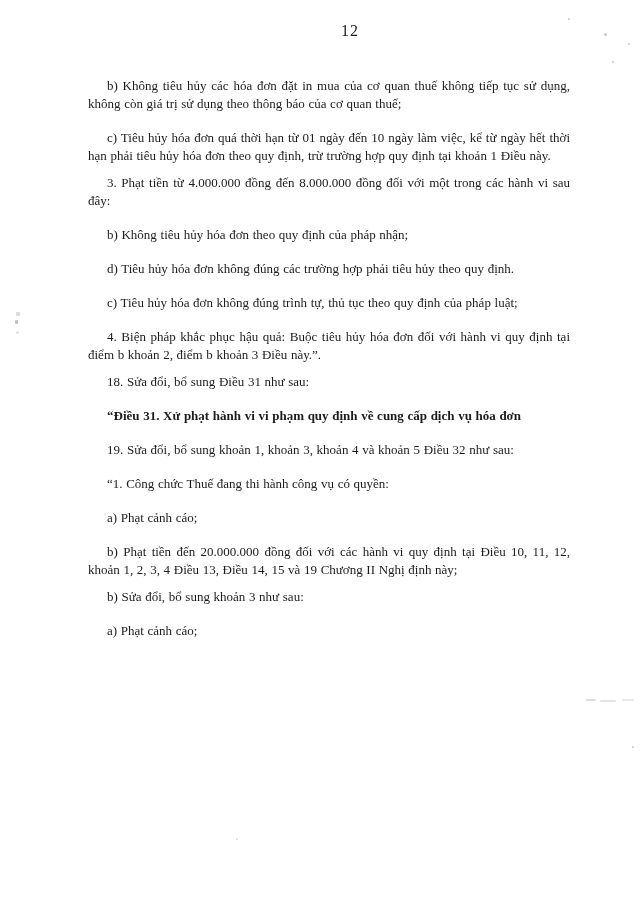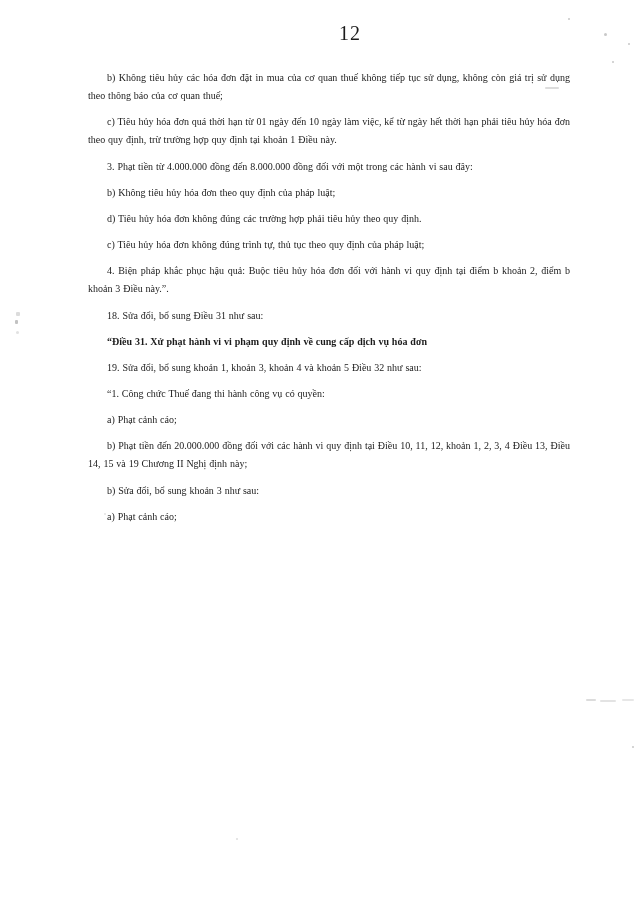--- a/index.html
+++ b/index.html
@@ -18,32 +18,32 @@
     color: #1b1b1b;
   }
   .page-number {
     position: absolute;
     top: 22px;
     left: 0;
     width: 100%;
     box-sizing: border-box;
     padding-left: 60px;
     text-align: center;
-    font-size: 20px;
+    font-size: 16px;
     letter-spacing: 1px;
   }
   .content {
     position: absolute;
     top: 61px;
     left: 88px;
     width: 482px;
   }
   .content p {
-    margin: 8px 0 7px 0;
-    font-size: 10px;
+    margin: 16px 0 7px 0;
+    font-size: 13px;
     line-height: 18px;
     text-align: justify;
     text-indent: 19px;
     word-spacing: 0.4px;
   }
   .content p.bold {
     font-weight: bold;
   }
   .content p.gap-before {
     margin-top: 9px;
@@ -66,21 +66,21 @@
 <body>
 
 <div class="page">
 
   <div class="page-number">12</div>
 
   <div class="content">
     <p>b) Không tiêu hủy các hóa đơn đặt in mua của cơ quan thuế không tiếp tục sử dụng, không còn giá trị sử dụng theo thông báo của cơ quan thuế;</p>
     <p>c) Tiêu hủy hóa đơn quá thời hạn từ 01 ngày đến 10 ngày làm việc, kể từ ngày hết thời hạn phải tiêu hủy hóa đơn theo quy định, trừ trường hợp quy định tại khoản 1 Điều này.</p>
     <p class="gap-before">3. Phạt tiền từ 4.000.000 đồng đến 8.000.000 đồng đối với một trong các hành vi sau đây:</p>
-    <p>b) Không tiêu hủy hóa đơn theo quy định của pháp luật;</p>
+    <p>b) Không tiêu hủy hóa đơn theo quy định của pháp nhận;</p>
     <p>d) Tiêu hủy hóa đơn không đúng các trường hợp phải tiêu hủy theo quy định.</p>
     <p>c) Tiêu hủy hóa đơn không đúng trình tự, thủ tục theo quy định của pháp luật;</p>
     <p>4. Biện pháp khắc phục hậu quả: Buộc tiêu hủy hóa đơn đối với hành vi quy định tại điểm b khoản 2, điểm b khoản 3 Điều này.”.</p>
     <p class="gap-before">18. Sửa đổi, bổ sung Điều 31 như sau:</p>
     <p class="bold">“Điều 31. Xử phạt hành vi vi phạm quy định về cung cấp dịch vụ hóa đơn</p>
     <p>19. Sửa đổi, bổ sung khoản 1, khoản 3, khoản 4 và khoản 5 Điều 32 như sau:</p>
     <p>“1. Công chức Thuế đang thi hành công vụ có quyền:</p>
     <p>a) Phạt cảnh cáo;</p>
     <p>b) Phạt tiền đến 20.000.000 đồng đối với các hành vi quy định tại Điều 10, 11, 12, khoản 1, 2, 3, 4 Điều 13, Điều 14, 15 và 19 Chương II Nghị định này;</p>
     <p class="gap-before">b) Sửa đổi, bổ sung khoản 3 như sau:</p>

